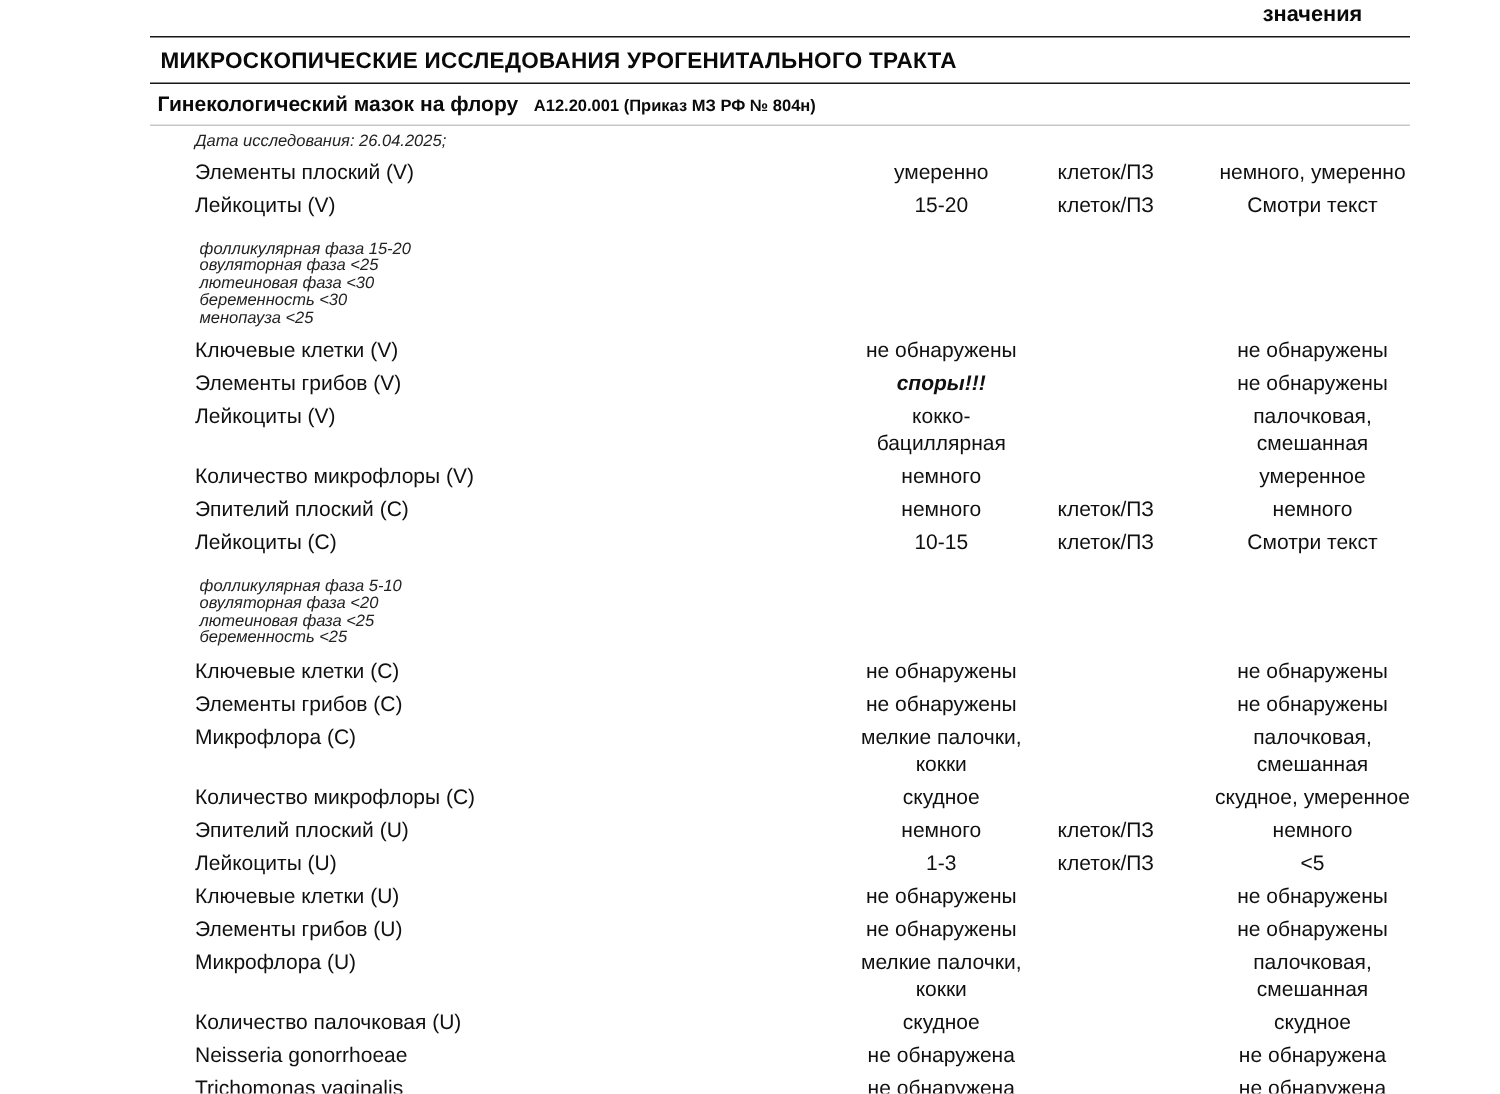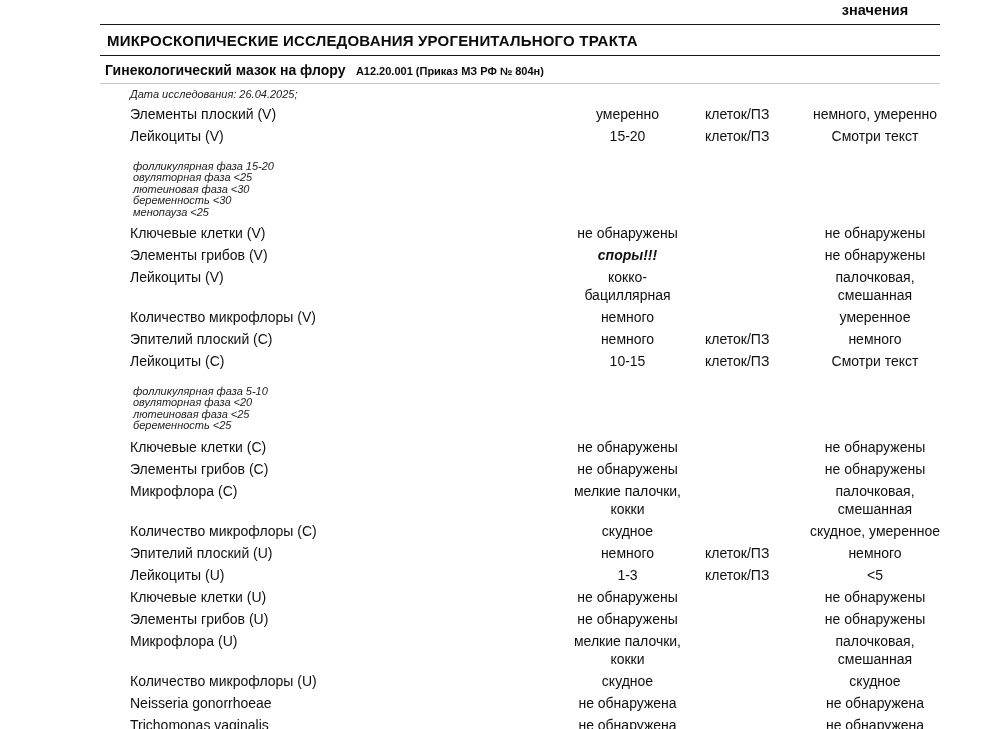--- a/index.html
+++ b/index.html
@@ -195,21 +195,21 @@
       </div>
       <div class="row">
         <div class="cell name">Микрофлора (U)</div>
         <div class="cell result">мелкие палочки,
 кокки</div>
         <div class="cell unit"></div>
         <div class="cell reference">палочковая,
 смешанная</div>
       </div>
       <div class="row">
-        <div class="cell name">Количество микрофлоры (U)</div>
+        <div class="cell name">Количество палочковая (U)</div>
         <div class="cell result">скудное</div>
         <div class="cell unit"></div>
         <div class="cell reference">скудное</div>
       </div>
       <div class="row">
         <div class="cell name">Neisseria gonorrhoeae</div>
         <div class="cell result">не обнаружена</div>
         <div class="cell unit"></div>
         <div class="cell reference">не обнаружена</div>
       </div>

